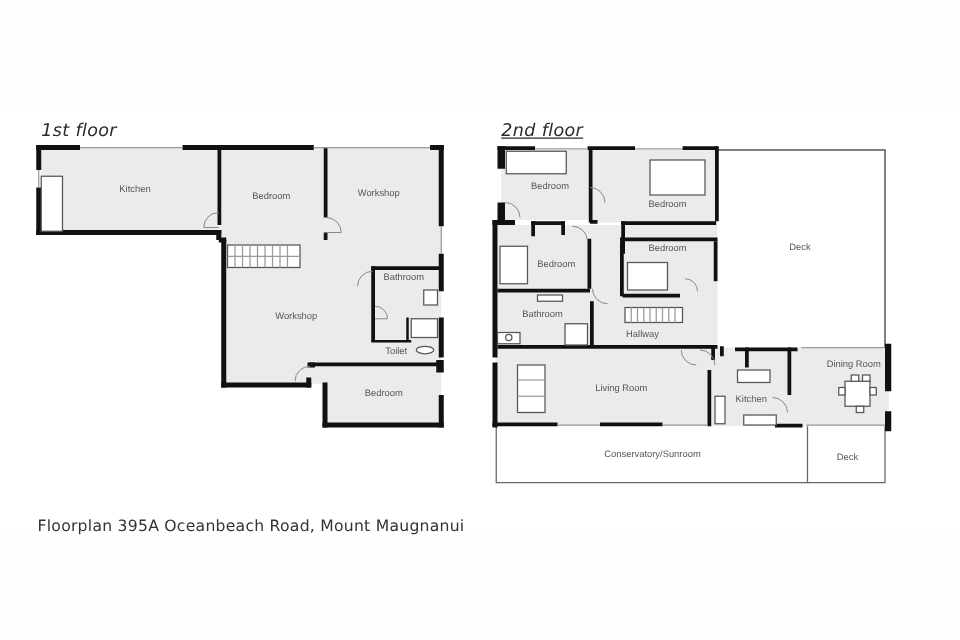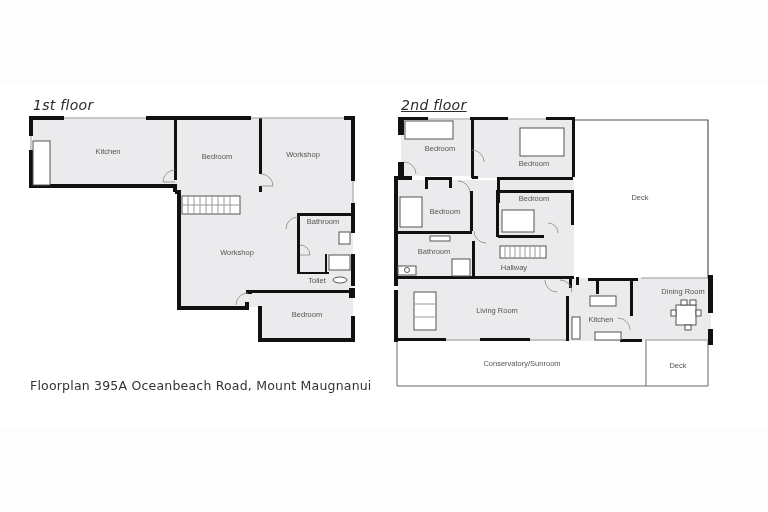--- a/index.html
+++ b/index.html
@@ -21,21 +21,21 @@
   #title-1 { left: 33px; }
   #title-2 { left: 401px; text-decoration: underline; }
   svg.plan { position: absolute; left: 0; top: 0; }
   .room { fill: #ebebed; }
   .wall { fill: #111111; }
   .thin { stroke: #9a9a9a; stroke-width: 1; fill: none; }
   .thinw { stroke: #555; stroke-width: 1; fill: #fff; }
   .door { stroke: #888; stroke-width: 0.8; fill: none; }
   .lbl { font-family: "Liberation Sans", sans-serif; font-size: 7.5px; fill: #555555; text-anchor: middle; dominant-baseline: middle; }
   .caption {
-    position: absolute; left: 30px; top: 378px;
+    position: absolute; left: 30px; top: 413px;
     font-family: "DejaVu Sans", sans-serif; font-size: 12.5px; color: #333333;
     letter-spacing: 0.2px;
   }
 </style>
 </head>
 <body>
 
 <div class="band"></div>
 
 <div class="floor-title" id="title-1">1st floor</div>

